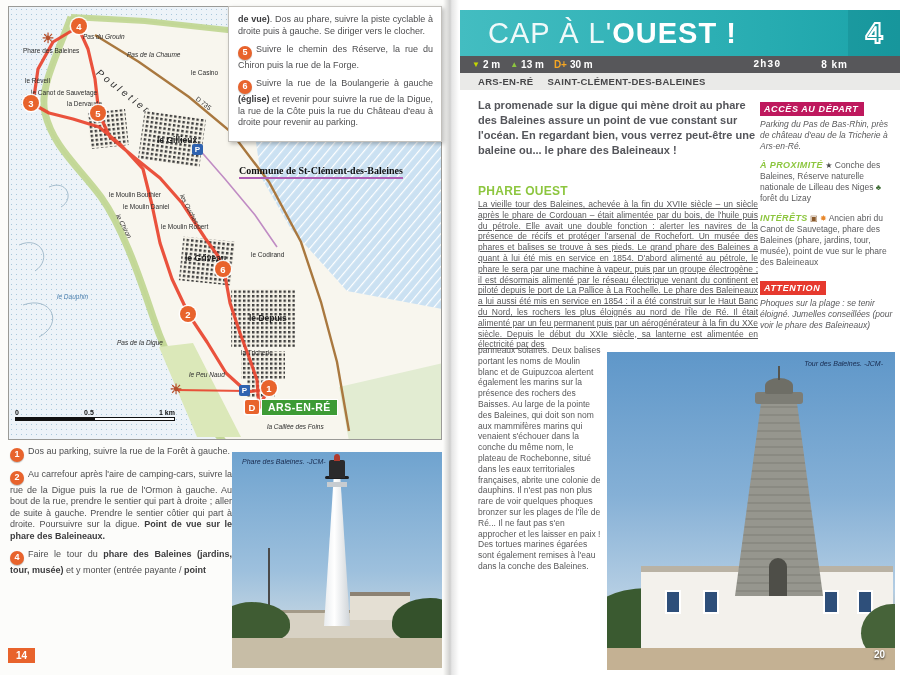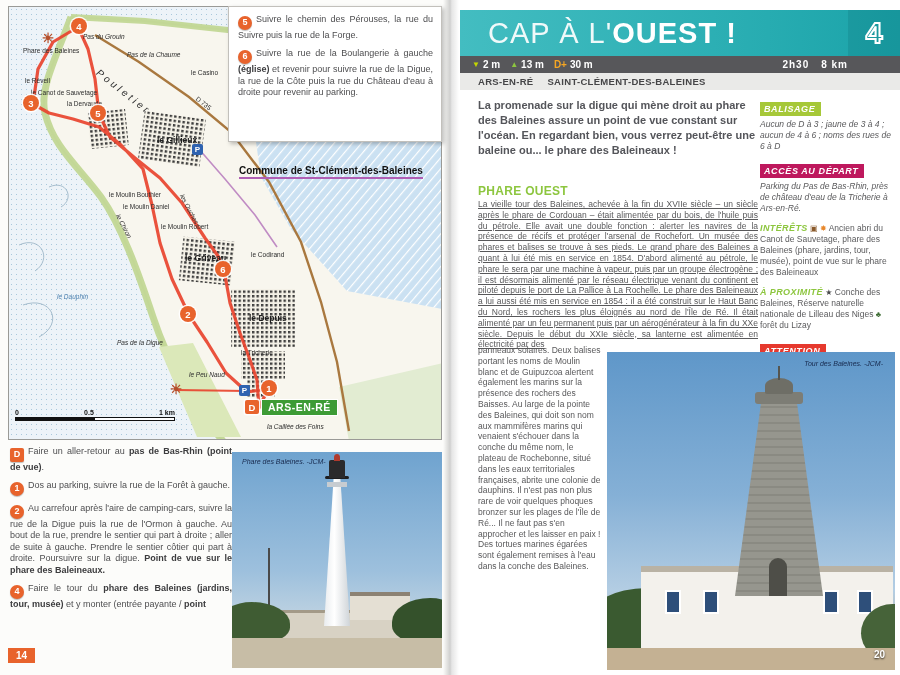--- a/index.html
+++ b/index.html
@@ -100,22 +100,22 @@
   #hdr-title .light { font-weight:normal; opacity:.92; }
   #hdr-title .bold { font-weight:bold; }
   #hdr-tab { position:absolute; right:0; top:0; width:52px; height:46px; background:rgba(8,96,100,.18);
              display:flex; align-items:center; justify-content:center; }
   #hdr-tab span { font-size:30px; font-weight:bold; color:transparent; -webkit-text-stroke:2px #fff; }
   #stats-bar { position:absolute; left:10px; top:56px; width:440px; height:17px; background:#57575a;
                display:flex; align-items:center; font-size:10px; font-weight:bold; color:#fff; padding:0 12px; }
   #stats-bar .tri-down { color:#c3d600; margin-right:3px; font-size:8px; }
   #stats-bar .tri-up { color:#8dc63f; margin:0 3px 0 10px; font-size:8px; }
   #stats-bar .dplus { color:#f5a623; margin:0 3px 0 10px; }
-  #stats-bar .dur { margin-left:auto; letter-spacing:1px; }
-  #stats-bar .dist { margin-left:12px; margin-right:40px; letter-spacing:1px; }
+  #stats-bar .dur { margin-left:auto; letter-spacing:1px;font-family:Liberation Mono, monospace; }
+  #stats-bar .dist { margin-left:40px; margin-right:40px; letter-spacing:1px; }
   #communes { position:absolute; left:10px; top:73px; width:440px; height:17px; background:#eaeae8;
               display:flex; align-items:center; gap:14px; padding:0 18px;
               font-size:9.5px; font-weight:bold; color:#454547; letter-spacing:.3px; }
 
   
   #intro { position:absolute; left:28px; top:98px; width:282px; font-size:11px; font-weight:bold;
            color:#54555a; line-height:15px; }
   #h-phare { position:absolute; left:28px; top:184px; font-size:12px; font-weight:bold; color:#8dc63f; letter-spacing:.3px; }
   #body-wide { position:absolute; left:28px; top:199px; width:280px; font-size:8.5px; line-height:10.8px;
                color:#58585a; text-align:justify;text-decoration:underline; }
@@ -188,21 +188,21 @@
       </svg>
       <div id="map-labels">
           <div class="maplabel ti" style="left: 74px; top: 26px;">Pas du Grouin</div>
           <div class="maplabel ti" style="left: 118px; top: 44px;">Pas de la Chaume</div>
           <div class="maplabel t" style="left: 14px; top: 40px;">Phare des Baleines</div>
           <div class="maplabel t" style="left: 16px; top: 70px;">le Réveil</div>
           <div class="maplabel t" style="left: 22px; top: 82px;">le Canot de Sauvetage</div>
           <div class="maplabel t" style="left: 58px; top: 93px;">la Dervaude</div>
           <div class="maplabel t" style="left: 182px; top: 62px;">le Casino</div>
           <div class="maplabel pl" style="left: 148px; top: 128px;">le Gillieux</div>
-          <div class="maplabel com" style="left: 230px; top: 158px;">Commune de St-Clément-des-Baleines</div>
+          <div class="maplabel com" style="left: 230px; top: 158px; font-family: Liberation Serif, serif;">Commune de St-Clément-des-Baleines</div>
           <div class="maplabel t" style="left: 100px; top: 184px;">le Moulin Bouthier</div>
           <div class="maplabel t" style="left: 114px; top: 196px;">le Moulin Daniel</div>
           <div class="maplabel t" style="left: 152px; top: 216px;">le Moulin Robert</div>
           <div class="maplabel t" style="left: 242px; top: 244px;">le Codirand</div>
           <div class="maplabel pl" style="left: 176px; top: 246px;">le Griveau</div>
           <div class="maplabel pl" style="left: 240px; top: 306px;">le Depuis</div>
           <div class="maplabel t" style="left: 232px; top: 342px;">la Tricherie</div>
           <div class="maplabel ti" style="left: 180px; top: 364px;">le Peu Naud</div>
           <div class="maplabel ti" style="left: 258px; top: 416px;">la Caillée des Foins</div>
           <div class="maplabel big rot38" style="left: 92px; top: 60px;">Pouletier</div>
@@ -230,26 +230,26 @@
         <div class="ticks">
           <span>0</span>
           <span>0.5</span>
           <span>1 km</span>
         </div>
         <div class="bar"></div>
       </div>
     </div>
 
     <div id="box-steps">
-        <p class="step"><span class="badge">5</span><span>Suivre le chemin des Pérouses, la rue du Suivre puis la rue de la Forge.</span></p>
+        <p class="step"><span></span><b>de vue)</b><span>. Dos au phare, suivre la piste cyclable à droite puis à gauche. Se diriger vers le clocher.</span></p>
+        <p class="step"><span class="badge">5</span><span>Suivre le chemin des Réserve, la rue du Chiron puis la rue de la Forge.</span></p>
         <p class="step"><span class="badge">6</span><span>Suivre la rue de la Boulangerie à gauche </span><b>(église)</b><span> et revenir pour suivre la rue de la Digue, la rue de la Côte puis la rue du Château d'eau à droite pour revenir au parking.</span></p>
       </div>
 
     <div id="steps-bottom">
-        <p class="step"><span class="badge sq">D</span><span>Faire un aller-retour au </span><b>pas de Bas-Rhin (point de vue)</b><span>.</span></p>
         <p class="step"><span class="badge">1</span><span>Dos au parking, suivre la rue de la Forêt à gauche.</span></p>
         <p class="step"><span class="badge">2</span><span>Au carrefour après l'aire de camping-cars, suivre la rue de la Digue puis la rue de l'Ormon à gauche. Au bout de la rue, prendre le sentier qui part à droite ; aller de suite à gauche. Prendre le sentier côtier qui part à droite. Poursuivre sur la digue. </span><b>Point de vue sur le phare des Baleineaux.</b><span></span></p>
         <p class="step"><span class="badge">4</span><span>Faire le tour du </span><b>phare des Baleines (jardins, tour, musée)</b><span> et y monter (entrée payante / </span><b>point</b><span></span></p>
       </div>
 
     <div id="photo-left" class="photo">
       <div class="photo-caption" style="left:10px; top:6px;">Phare des Baleines. -JCM-</div>
       <div class="lh-pole"></div>
       <div class="lh-bldg1"></div>
       <div class="lh-bldg2"></div>
@@ -293,39 +293,35 @@
       <span>SAINT-CLÉMENT-DES-BALEINES</span>
     </div>
 
     <div id="intro">La promenade sur la digue qui mène droit au phare des Baleines assure un point de vue constant sur l'océan. En regardant bien, vous verrez peut-être une baleine ou... le phare des Baleineaux !</div>
     <div id="h-phare">PHARE OUEST</div>
     <div id="body-wide">La vieille tour des Baleines, achevée à la fin du XVIIe siècle – un siècle après le phare de Cordouan – était alimentée par du bois, de l'huile puis du pétrole. Elle avait une double fonction : alerter les navires de la présence de récifs et protéger l'arsenal de Rochefort. Un musée des phares et balises se trouve à ses pieds. Le grand phare des Baleines a quant à lui été mis en service en 1854. D'abord alimenté au pétrole, le phare le sera par une machine à vapeur, puis par un groupe électrogène ; il est désormais alimenté par le réseau électrique venant du continent et piloté depuis le port de La Pallice à La Rochelle. Le phare des Baleineaux a lui aussi été mis en service en 1854 : il a été construit sur le Haut Banc du Nord, les rochers les plus éloignés au nord de l'Île de Ré. Il était alimenté par un feu permanent puis par un aérogénérateur à la fin du XXe siècle. Depuis le début du XXIe siècle, sa lanterne est alimentée en électricité par des</div>
     <div id="body-narrow">panneaux solaires. Deux balises portant les noms de Moulin blanc et de Guipuzcoa alertent également les marins sur la présence des rochers des Baisses. Au large de la pointe des Baleines, qui doit son nom aux mammifères marins qui venaient s'échouer dans la conche du même nom, le plateau de Rochebonne, situé dans les eaux territoriales françaises, abrite une colonie de dauphins. Il n'est pas non plus rare de voir quelques phoques bronzer sur les plages de l'Île de Ré... Il ne faut pas s'en approcher et les laisser en paix ! Des tortues marines égarées sont également remises à l'eau dans la conche des Baleines.</div>
 
     <div id="sidebar">
       <div>
-        <span class="sb-h green">BALISAGE</span>
-        <div class="sb-txt">Aucun de D à 3 ; jaune de 3 à 4 ; aucun de 4 à 6 ; noms des rues de 6 à D</div>
-      </div>
-      <div>
         <span class="sb-h orange">ACCÈS AU DÉPART</span>
         <div class="sb-txt">Parking du Pas de Bas-Rhin, près de château d'eau de la Tricherie à Ars-en-Ré.</div>
-      </div>
-      <div class="sb-run">
-        <span class="inline-h">INTÉRÊTS</span>
-        <span class="ic musee">▣</span>
-        <span class="ic sun">✸</span>
-        <span>Ancien abri du Canot de Sauvetage, phare des Baleines (phare, jardins, tour, musée), point de vue sur le phare des Baleineaux</span>
       </div>
       <div class="sb-run">
         <span class="inline-h">À PROXIMITÉ</span>
         <span class="ic star">★</span>
         <span>Conche des Baleines, Réserve naturelle nationale de Lilleau des Niges</span>
         <span class="ic tree">♣</span>
         <span>forêt du Lizay</span>
+      </div>
+      <div class="sb-run">
+        <span class="inline-h">INTÉRÊTS</span>
+        <span class="ic musee">▣</span>
+        <span class="ic sun">✸</span>
+        <span>Ancien abri du Canot de Sauvetage, phare des Baleines (phare, jardins, tour, musée), point de vue sur le phare des Baleineaux</span>
       </div>
       <div>
         <span class="sb-h red">ATTENTION</span>
         <div class="sb-txt">Phoques sur la plage : se tenir éloigné. Jumelles conseillées (pour voir le phare des Baleineaux)</div>
       </div>
     </div>
 
     <div id="photo-right" class="photo">
       <div class="photo-caption" style="right:12px; top:8px;">Tour des Baleines. -JCM-</div>
       <div class="tw-bush"></div>

